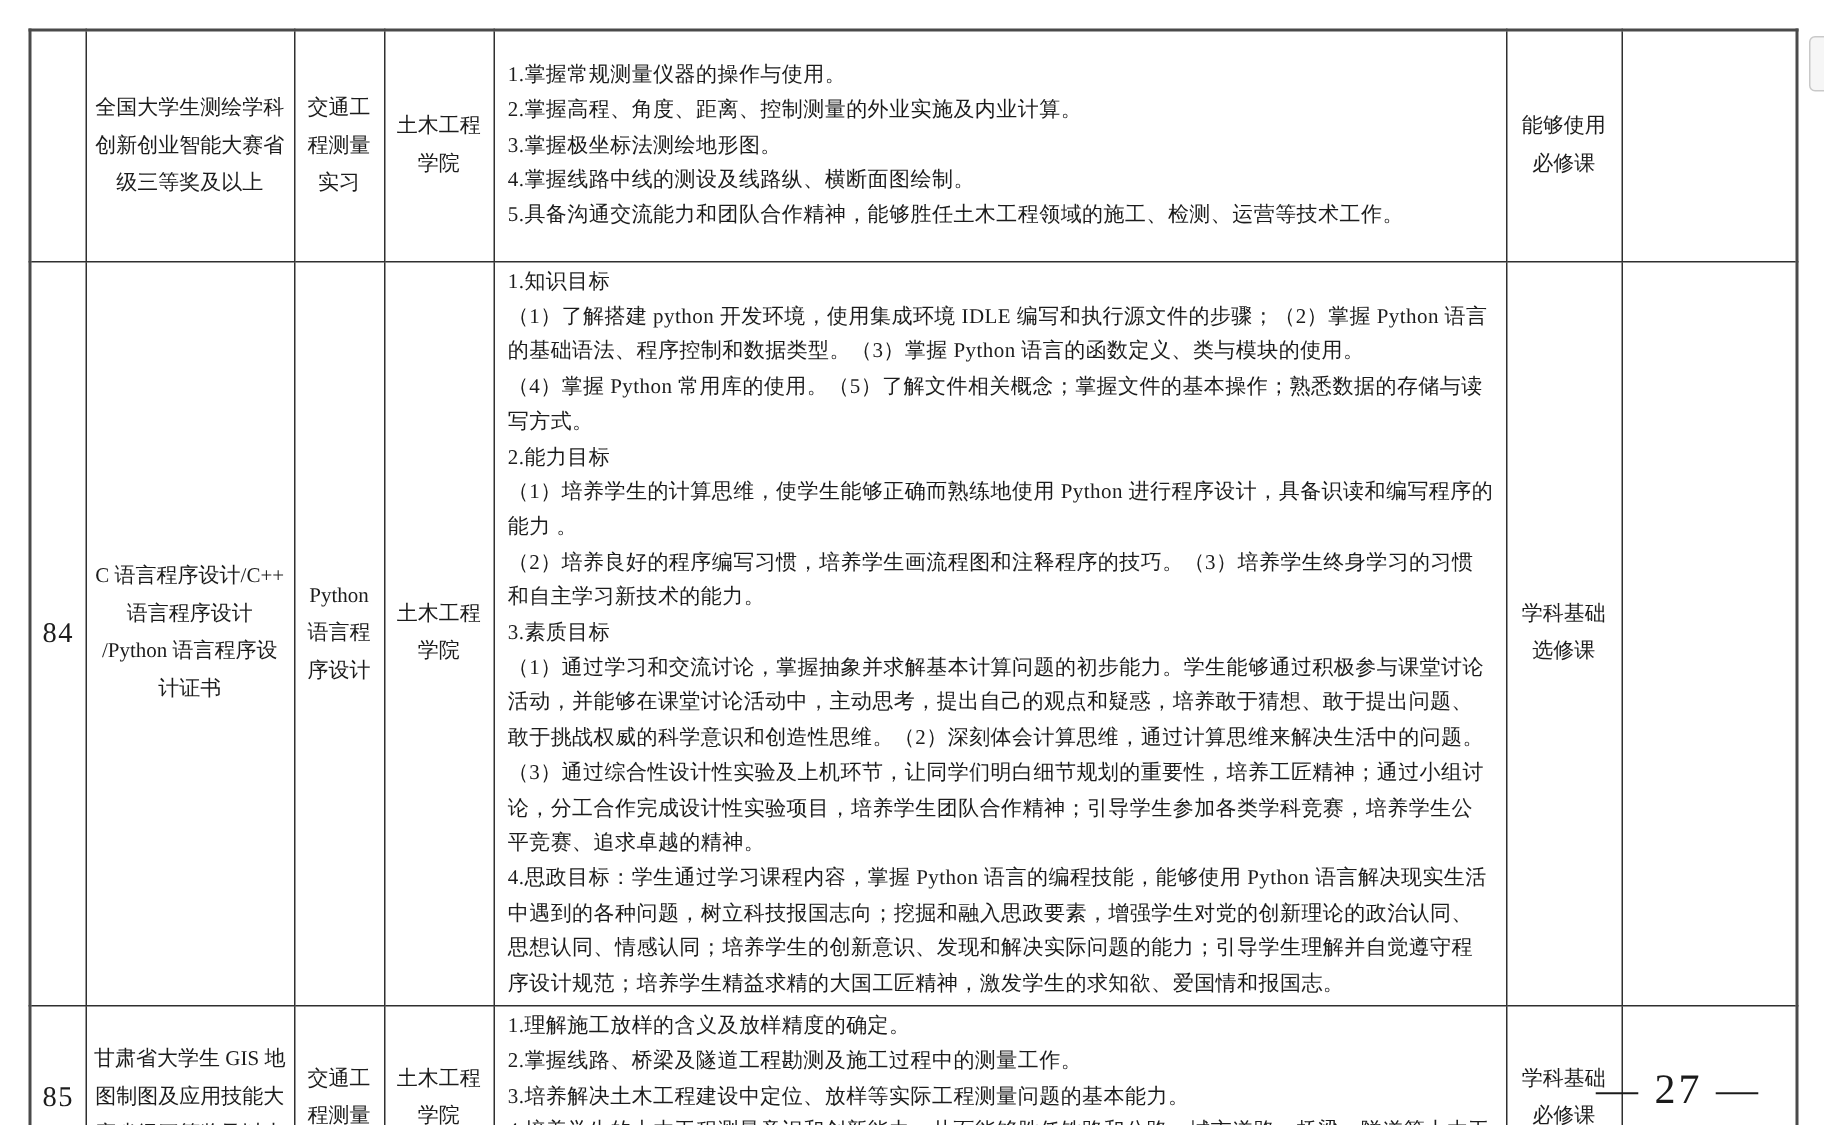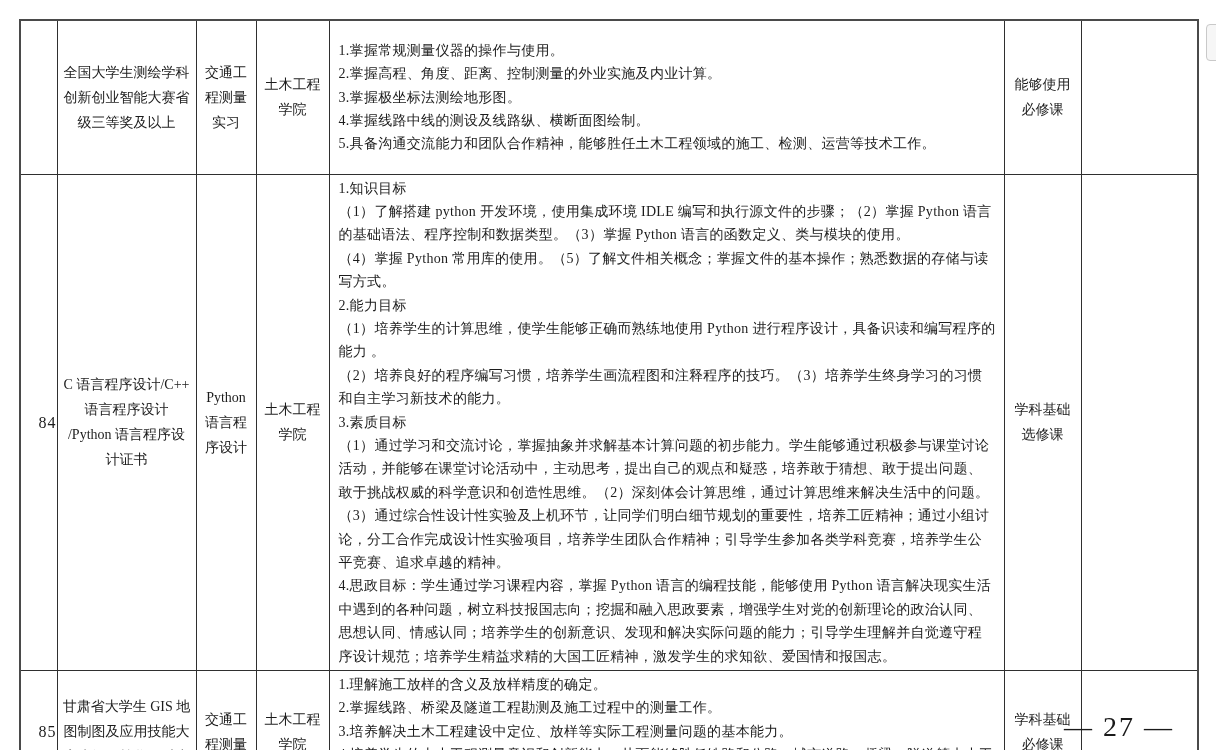--- a/index.html
+++ b/index.html
@@ -37,22 +37,22 @@
     line-height:23.4px;
     color:var(--text);
     white-space:pre-line;
   }
   td.c{
     text-align:center;
     padding:0 2px;
     line-height:25px;
   }
   td.num{
-    text-align:right;
-    font-size:16px;
+    text-align:center;
+    font-size:19px;
     letter-spacing:1px;
   }
   td.desc{
     text-align:left;
     padding:2px 8px 2px 9px;
     letter-spacing:0.3px;
   }
   tr.r1{height:154px;}
   tr.r2{height:420px;}
   tr.r3{height:117px;}

